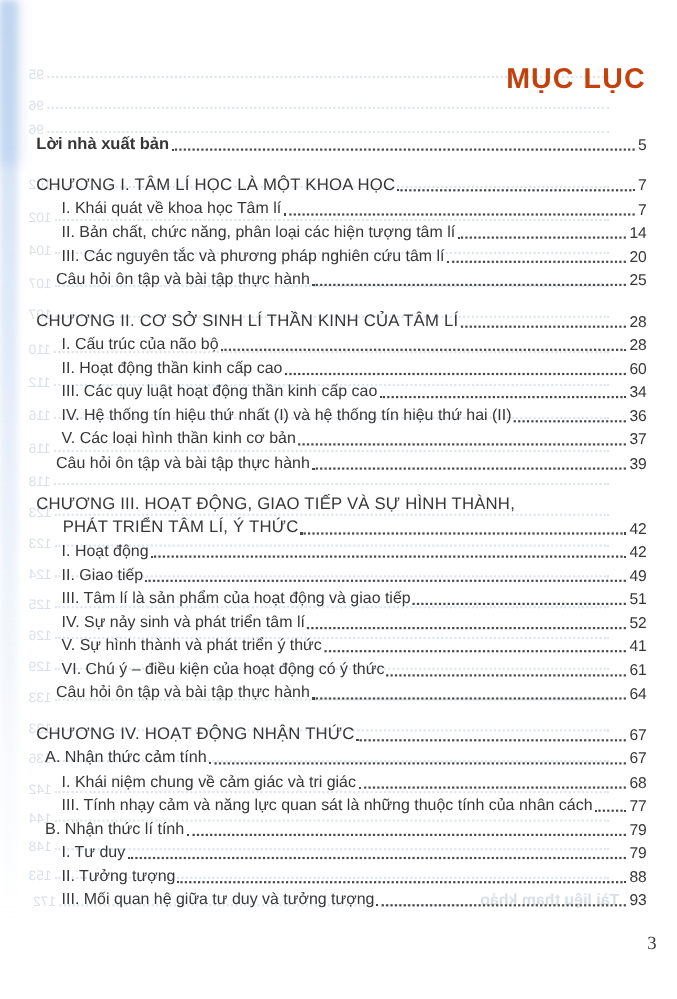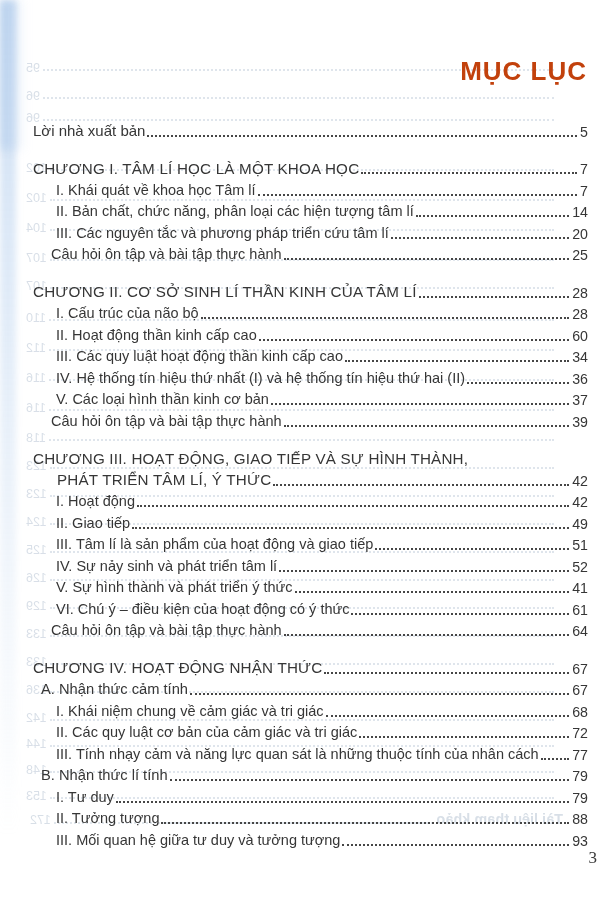--- a/index.html
+++ b/index.html
@@ -29,21 +29,21 @@
     text-align:right;font-size:26px;font-weight:600;letter-spacing:1px;color:#c2410c;
   }
 
   .toc{position:absolute;top:118px;left:33px;right:27px;z-index:2;}
   .row{display:flex;align-items:flex-end;height:21.5px;}
   .label{white-space:nowrap;font-size:14.5px;line-height:1.15;}
   .leader{flex:1;min-width:8px;border-bottom:2px dotted #464646;margin:0 2px;transform:translateY(-3px);}
   .pagenum{font-size:14.2px;padding-left:1px;}
 
   .v-front{margin-top:0;}
-  .v-front .label{font-weight:400;font-size:15px;}
+  .v-front .label{font-weight:700;font-size:15px;}
   .v-chapter{margin-top:16px;}
   .v-chapter .label{font-size:15.2px;letter-spacing:.2px;}
   .v-section{padding-left:8px;}
   .v-section .label{font-size:14.7px;}
   .v-item{padding-left:23px;}
   .v-exercise{padding-left:18px;}
   .v-exercise .label{}
   .line2{margin-top:0 !important;padding-left:24px;}
 
   .folio{
@@ -207,21 +207,21 @@
       <span class="label">I. Khái quát về khoa học Tâm lí</span>
       <span class="leader"></span>
       <span class="pagenum">7</span>
     </div>
     <div class="row v-item">
       <span class="label">II. Bản chất, chức năng, phân loại các hiện tượng tâm lí</span>
       <span class="leader"></span>
       <span class="pagenum">14</span>
     </div>
     <div class="row v-item">
-      <span class="label">III. Các nguyên tắc và phương pháp triển cứu tâm lí</span>
+      <span class="label">III. Các nguyên tắc và phương pháp nghiên cứu tâm lí</span>
       <span class="leader"></span>
       <span class="pagenum">20</span>
     </div>
     <div class="row v-exercise">
       <span class="label">Câu hỏi ôn tập và bài tập thực hành</span>
       <span class="leader"></span>
       <span class="pagenum">25</span>
     </div>
     <div class="row v-chapter">
       <span class="label">CHƯƠNG II. CƠ SỞ SINH LÍ THẦN KINH CỦA TÂM LÍ</span>
@@ -310,25 +310,20 @@
       <span class="label">A. Nhận thức cảm tính</span>
       <span class="leader"></span>
       <span class="pagenum">67</span>
     </div>
     <div class="row v-item">
       <span class="label">I. Khái niệm chung về cảm giác và tri giác</span>
       <span class="leader"></span>
       <span class="pagenum">68</span>
     </div>
     <div class="row v-item">
-      <span class="label">II. Các quy luật cơ bản của cảm giác và tri giác</span>
-      <span class="leader"></span>
-      <span class="pagenum">72</span>
-    </div>
-    <div class="row v-item">
       <span class="label">III. Tính nhạy cảm và năng lực quan sát là những thuộc tính của nhân cách</span>
       <span class="leader"></span>
       <span class="pagenum">77</span>
     </div>
     <div class="row v-section">
       <span class="label">B. Nhận thức lí tính</span>
       <span class="leader"></span>
       <span class="pagenum">79</span>
     </div>
     <div class="row v-item">

